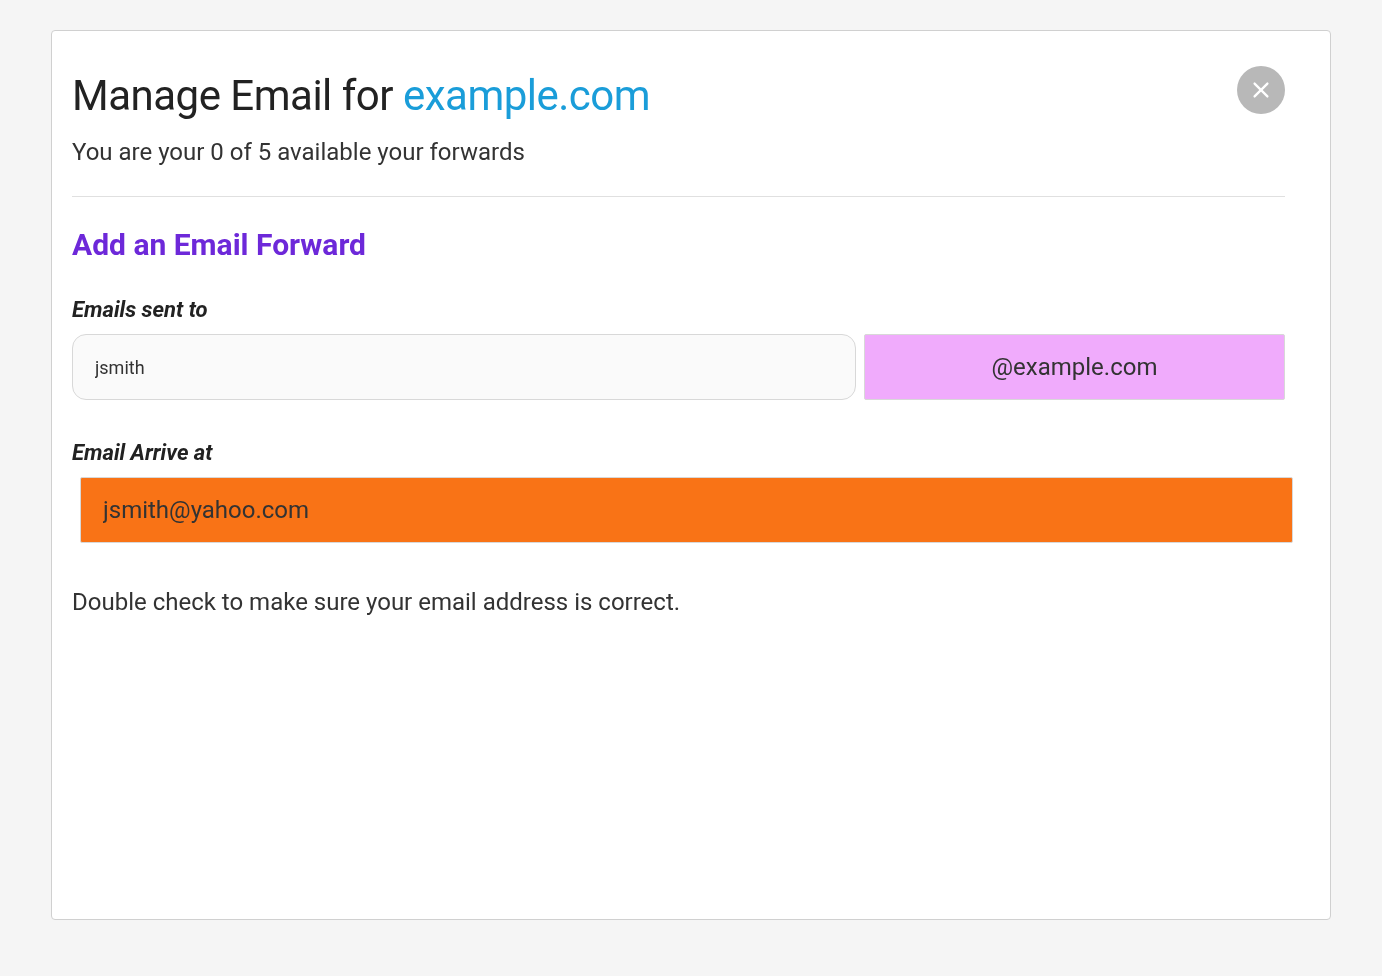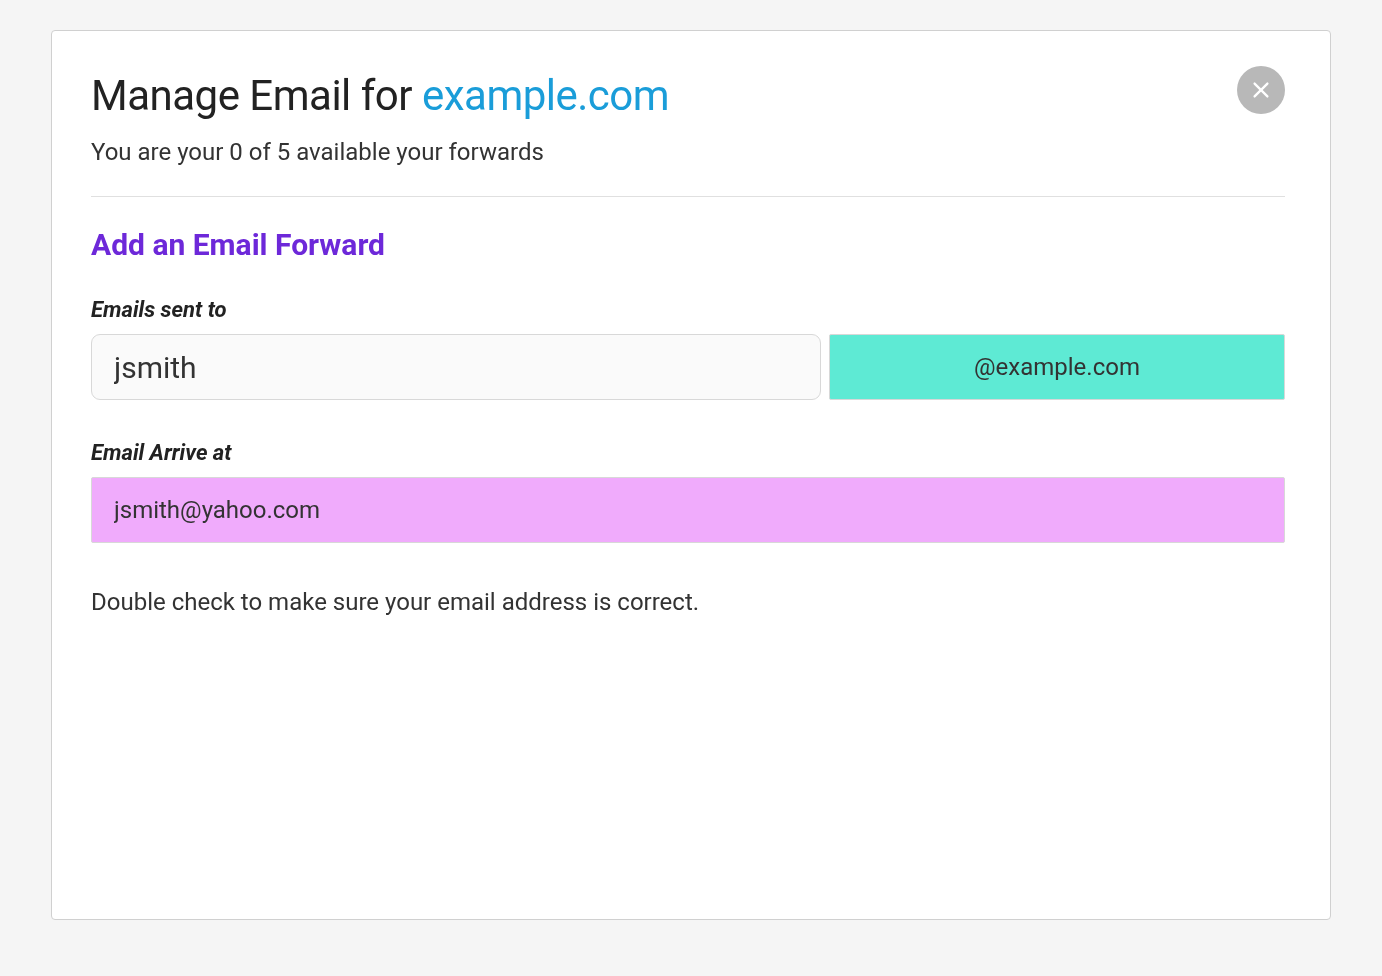--- a/index.html
+++ b/index.html
@@ -13,21 +13,21 @@
       background: #f5f5f5;
       padding: 30px;
     }
     
     .modal {
       background: #ffffff;
       border: 1px solid #d0d0d0;
       border-radius: 4px;
       max-width: 1280px;
       margin: 0 auto;
-      padding: 40px 45px 180px 39px;
+      padding: 40px 45px 180px 20px;
       position: relative;
       min-height: 890px;
     }
     
     .close-btn {
       position: absolute;
       top: 35px;
       right: 45px;
       width: 48px;
       height: 48px;
@@ -94,52 +94,53 @@
     .input-row {
       display: flex;
       gap: 8px;
       margin-bottom: 40px;
     }
     
     .text-input {
       flex: 1;
       height: 66px;
       padding: 0 22px;
-      font-size: 30px;
+      font-size: 18px;
       color: #333;
       background: #fafafa;
       border: 1px solid #d8d8d8;
-      border-radius: 9px;
+      border-radius: 14px;
       font-family: inherit;
     }
     
     .domain-suffix {
-      width: 456px;
+      width: 421px;
       height: 66px;
       display: flex;
       align-items: center;
       justify-content: center;
-      background: #5eead4;
+      background: #f0abfc;
       border: 1px solid #d8d8d8;
       border-radius: 2px;
       font-size: 24px;
       color: #333;
     }
     
     .full-width-input {
       width: 100%;
       height: 66px;
       padding: 0 22px;
       font-size: 24px;
       color: #333;
-      background: #f0abfc;
+      background: #f97316;
       border: 1px solid #d8d8d8;
       border-radius: 2px;
       font-family: inherit;
       margin-bottom: 45px;
+      margin-left: 8px;
     }
     
     .footer-row {
       display: flex;
       align-items: flex-end;
       justify-content: space-between;
     }
     
     .hint-text {
       font-size: 24px;

